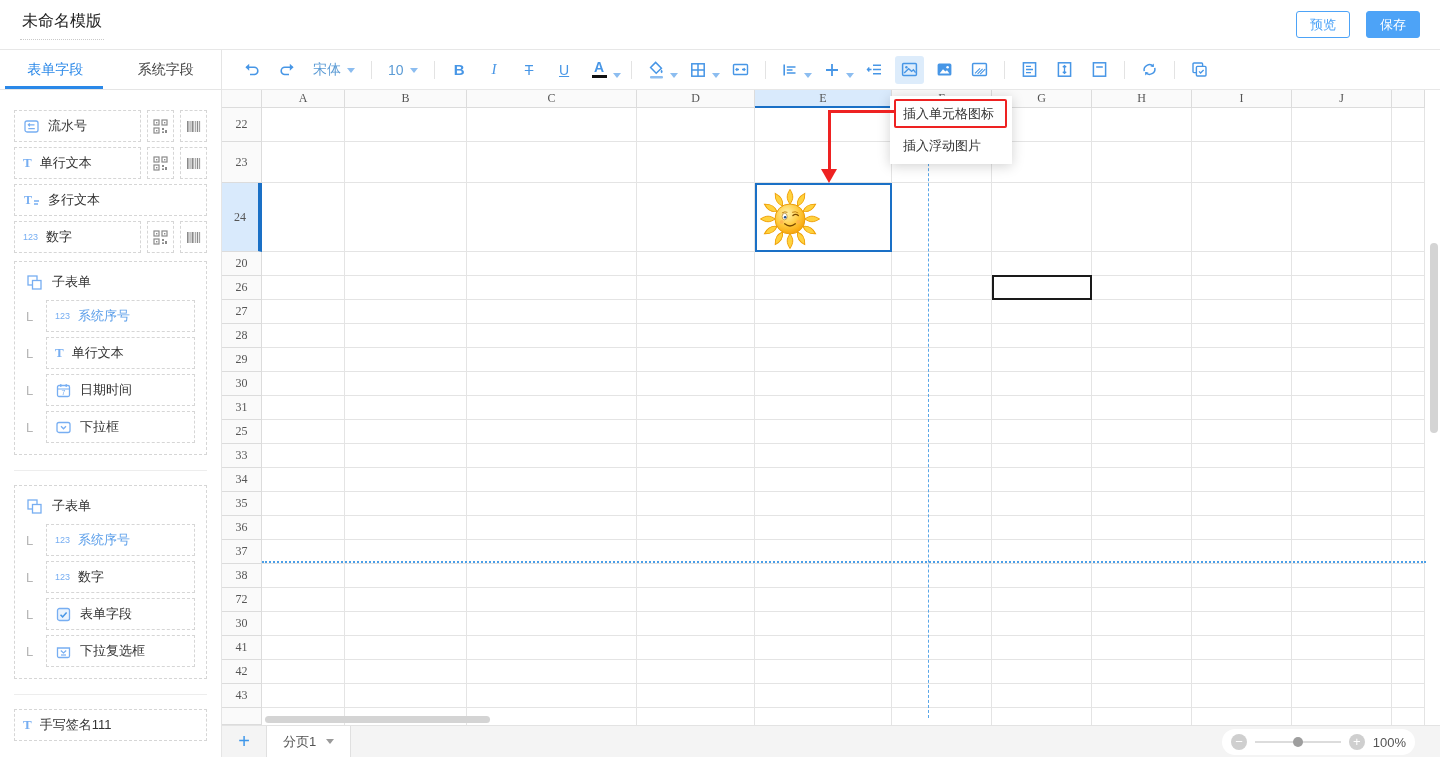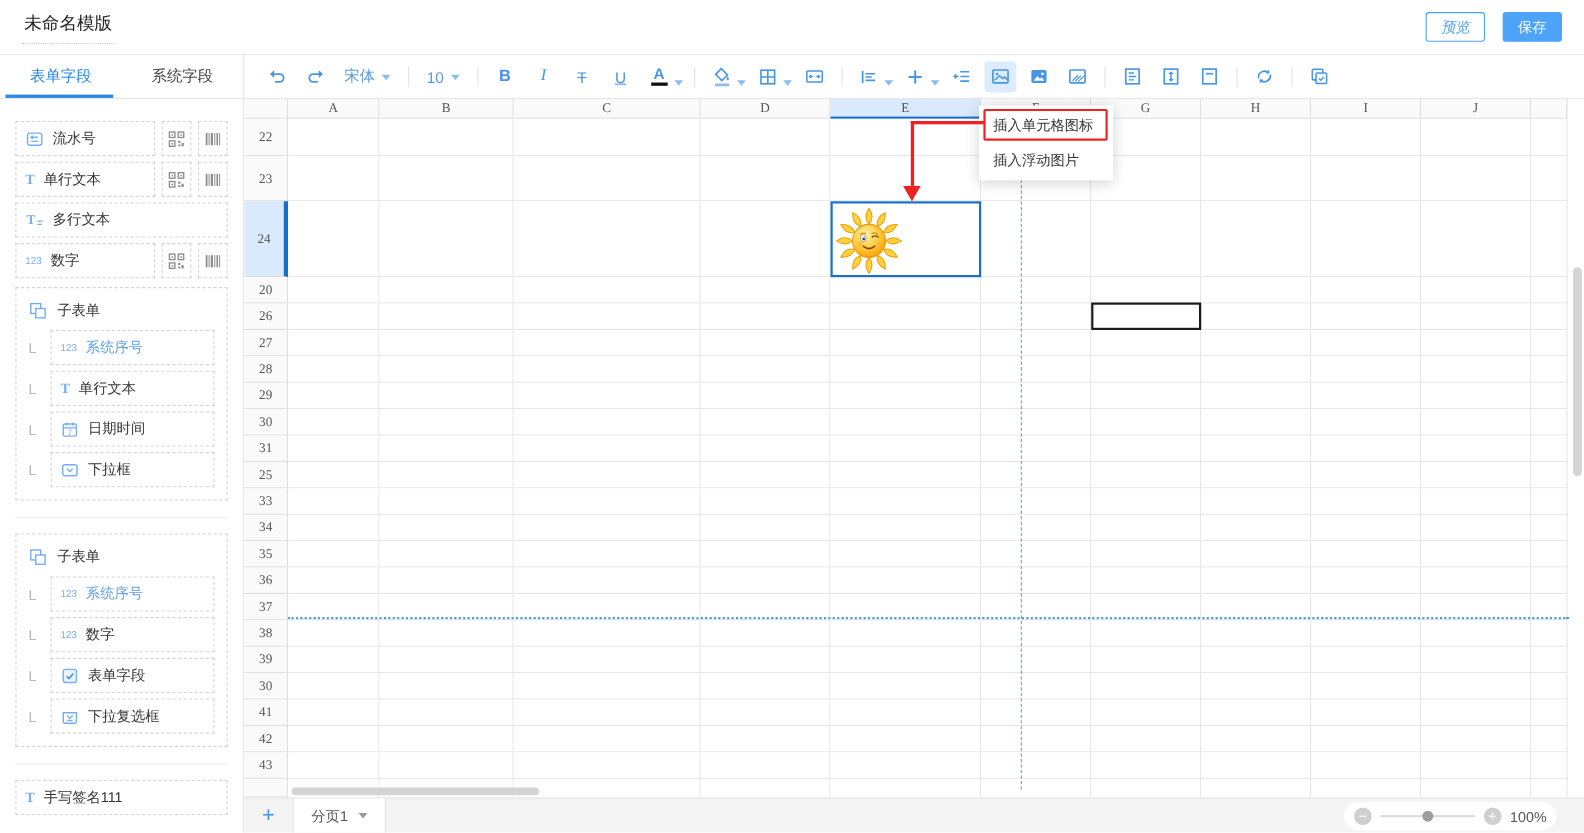--- a/index.html
+++ b/index.html
@@ -5,21 +5,21 @@
   * { margin:0; padding:0; box-sizing:border-box; }
   html,body { width:1440px; height:757px; overflow:hidden; }
   body { font-family:"Liberation Sans","DejaVu Sans",sans-serif; background:#fff; color:#333; }
   .app { width:1440px; height:757px; position:relative; background:#fff; }
 
   
   .topbar { height:50px; display:flex; align-items:center; padding:0 20px; border-bottom:1px solid #e7e7e7; }
   .doc-title { font-size:16px; color:#222; padding:2px 2px 7px; border-bottom:1px dotted #c9c9c9; }
   .topbar-actions { margin-left:auto; display:flex; gap:16px; }
   .btn { height:27px; padding:0 13px; border-radius:3px; font-size:13px; display:flex; align-items:center; cursor:pointer; }
-  .btn-outline { background:#fff; border:1px solid #4da3f7; color:#4da3f7;font-style:italic; }
+  .btn-outline { background:#fff; border:1px solid #4da3f7; color:#4da3f7; }
   .btn-primary { background:#4da3f7; border:1px solid #4da3f7; color:#fff; }
 
   
   .main { display:flex; height:707px; }
   .sidebar { width:222px; border-right:1px solid #e5e5e5; display:flex; flex-direction:column; background:#fff; }
   .content { flex:1; display:flex; flex-direction:column; min-width:0; }
 
   
   .tabs { height:40px; display:flex; border-bottom:1px solid #e5e5e5; flex:none; }
   .tab { flex:1; display:flex; align-items:center; justify-content:center; font-size:14px; color:#444; position:relative; cursor:pointer; }
@@ -764,21 +764,21 @@
               <div class="g-cell" style="width:118px"></div>
               <div class="g-cell" style="width:137px"></div>
               <div class="g-cell" style="width:100px"></div>
               <div class="g-cell" style="width:100px"></div>
               <div class="g-cell" style="width:100px"></div>
               <div class="g-cell" style="width:100px"></div>
               <div class="g-cell" style="width:100px"></div>
               <div class="g-cell" style="width:33px"></div>
             </div>
             <div class="g-row" style="height:24px">
-              <div class="g-cell g-h g-rh" style="width:40px">39</div>
+              <div class="g-cell g-h g-rh" style="width:40px">72</div>
               <div class="g-cell" style="width:83px"></div>
               <div class="g-cell" style="width:122px"></div>
               <div class="g-cell" style="width:170px"></div>
               <div class="g-cell" style="width:118px"></div>
               <div class="g-cell" style="width:137px"></div>
               <div class="g-cell" style="width:100px"></div>
               <div class="g-cell" style="width:100px"></div>
               <div class="g-cell" style="width:100px"></div>
               <div class="g-cell" style="width:100px"></div>
               <div class="g-cell" style="width:100px"></div>

